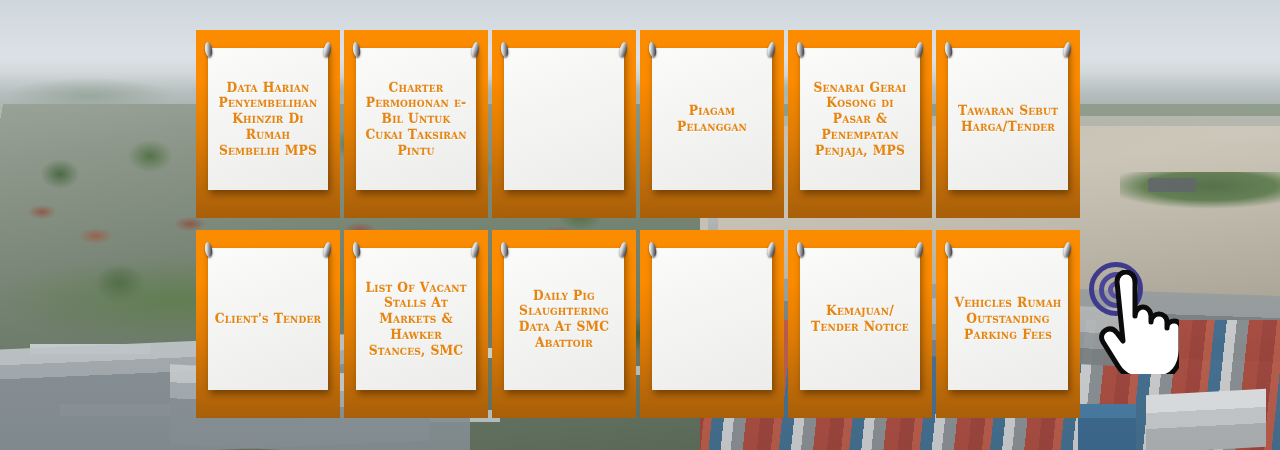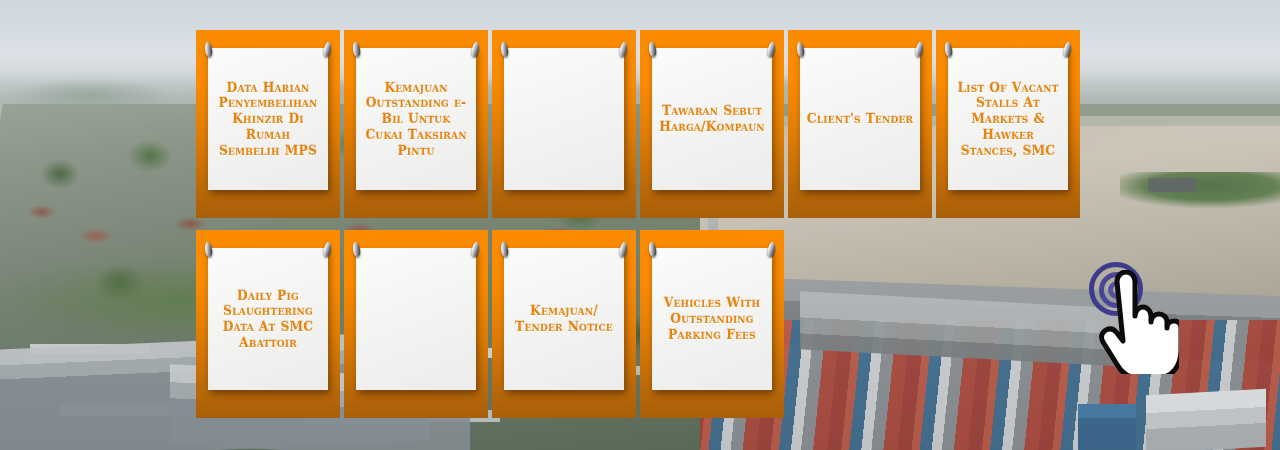--- a/index.html
+++ b/index.html
@@ -281,38 +281,52 @@
         <span class="pin left"></span>
         <span class="pin right"></span>
         <div class="card-title">Data Harian Penyembelihan Khinzir Di Rumah Sembelih MPS</div>
       </div>
     </div>
 
     <div class="card">
       <div class="paper">
         <span class="pin left"></span>
         <span class="pin right"></span>
-        <div class="card-title">Kemajuan Outstanding e-Bil Untuk Cukai Taksiran Pintu</div>
-      </div>
-    </div>
-
-    <div class="card">
-      <div class="paper">
-        <span class="pin left"></span>
-        <span class="pin right"></span>
-      </div>
-    </div>
-
-
-
-    <div class="card">
-      <div class="paper">
-        <span class="pin left"></span>
-        <span class="pin right"></span>
-        <div class="card-title">Tawaran Sebut Harga/Kompaun</div>
+        <div class="card-title">Charter Permohonan e-Bil Untuk Cukai Taksiran Pintu</div>
+      </div>
+    </div>
+
+    <div class="card">
+      <div class="paper">
+        <span class="pin left"></span>
+        <span class="pin right"></span>
+      </div>
+    </div>
+
+    <div class="card">
+      <div class="paper">
+        <span class="pin left"></span>
+        <span class="pin right"></span>
+        <div class="card-title">Piagam Pelanggan</div>
+      </div>
+    </div>
+
+    <div class="card">
+      <div class="paper">
+        <span class="pin left"></span>
+        <span class="pin right"></span>
+        <div class="card-title">Senarai Gerai Kosong di Pasar &amp; Penempatan Penjaja, MPS</div>
+      </div>
+    </div>
+
+    <div class="card">
+      <div class="paper">
+        <span class="pin left"></span>
+        <span class="pin right"></span>
+        <div class="card-title">Tawaran Sebut Harga/Tender</div>
       </div>
     </div>
 
     <div class="card">
       <div class="paper">
         <span class="pin left"></span>
         <span class="pin right"></span>
         <div class="card-title">Client's Tender</div>
       </div>
     </div>
@@ -345,21 +359,21 @@
         <span class="pin left"></span>
         <span class="pin right"></span>
         <div class="card-title">Kemajuan/ Tender Notice</div>
       </div>
     </div>
 
     <div class="card">
       <div class="paper">
         <span class="pin left"></span>
         <span class="pin right"></span>
-        <div class="card-title">Vehicles With Outstanding Parking Fees</div>
+        <div class="card-title">Vehicles Rumah Outstanding Parking Fees</div>
       </div>
     </div>
 
   </div>
 
   <div id="cursor">
     <div class="ripple r1"></div>
     <div class="ripple r2"></div>
     <div class="ripple r3"></div>
     <svg class="hand" width="92" height="104" viewBox="0 0 92 104">

